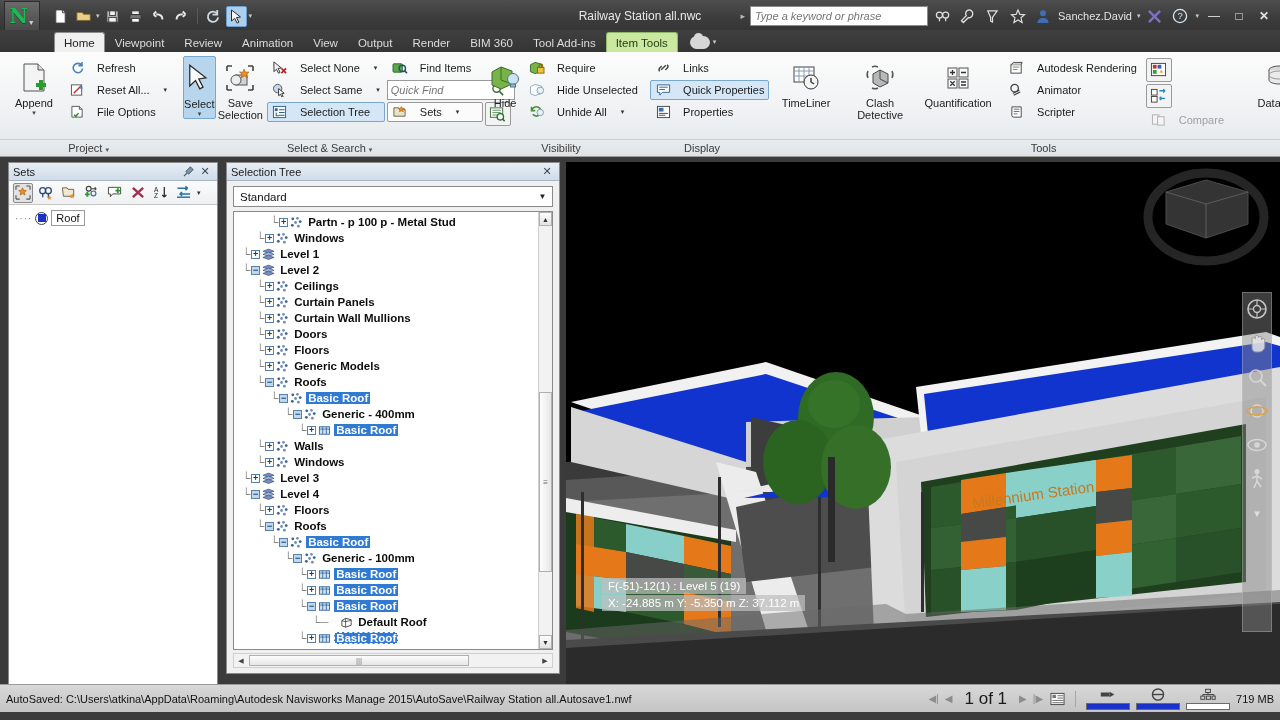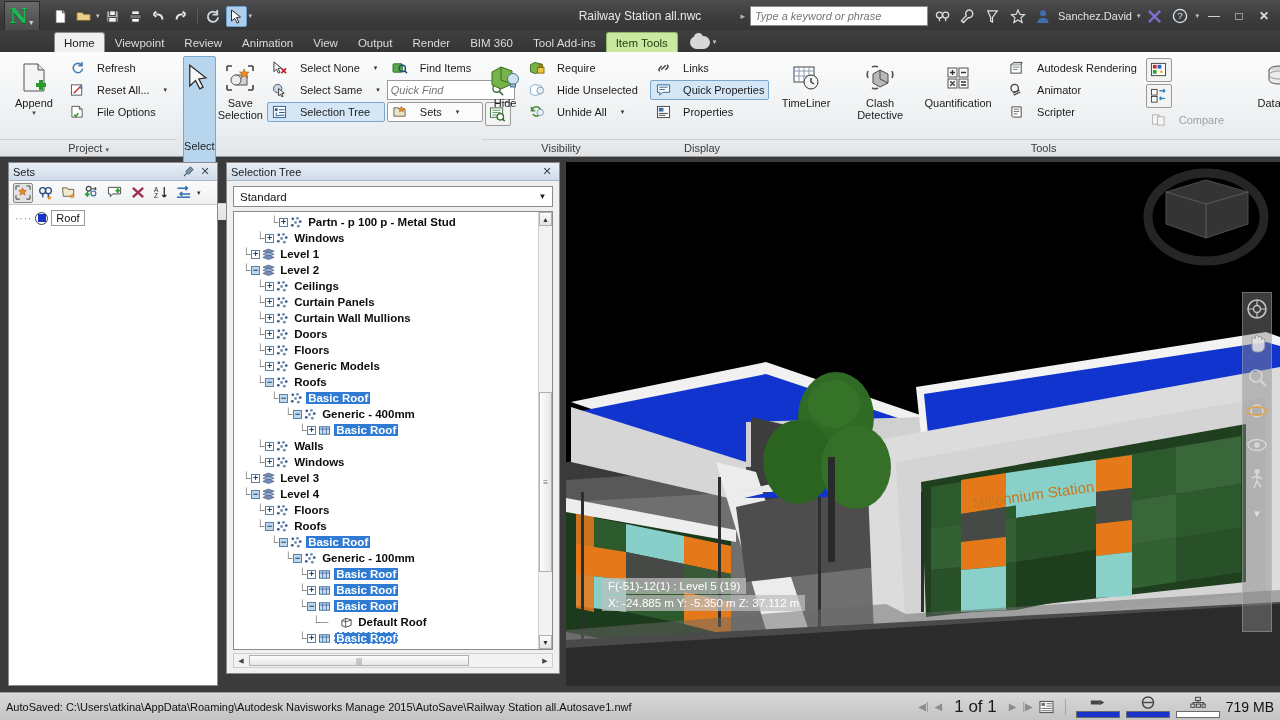--- a/index.html
+++ b/index.html
@@ -100,21 +100,21 @@
   .rpanel-div { width: 1px; background: linear-gradient(transparent, #c4c4c4 15%, #c4c4c4 85%, transparent); }
 
   .big-btn {
     width: 56px; display: flex; flex-direction: column; align-items: center;
     padding-top: 3px; font-size: 11px; color: #222; text-align:center;
   }
   .big-btn .glyph { height: 38px; display: flex; align-items: center; justify-content: center; }
   .big-btn .lbl { line-height: 12px; }
   .big-btn .dd { font-size: 7px; color: #444; line-height:8px;}
   .big-btn.wide { width: 72px; }
-  .big-btn.sel { background: #b8d5ee; border: 1px solid #7aa7cd; border-radius:2px;gap:42px; }
+  .big-btn.sel { background: #b8d5ee; border: 1px solid #7aa7cd; border-radius:2px; }
 
   .col { display: flex; flex-direction: column; gap: 2px; padding-top: 2px;}
   .sm-btn {
     display: flex; align-items: center; gap: 12px; height: 20px; padding: 0 4px;
     font-size: 11px; color: #1a1a1a; border: 1px solid transparent; border-radius: 2px;
     white-space: nowrap;
   }
   .sm-btn.boxed { border-color: #7aa7cd; background: #d5e7f6; }
   .sm-btn .ico { width: 16px; height: 16px; display:flex; align-items:center; justify-content:center; flex:0 0 16px;}
   .sm-btn .caret { font-size: 7px; color: #333; margin-left: 2px; }
@@ -217,32 +217,32 @@
   .navbar {
     position:absolute; right: 8px; top: 130px; width: 30px; height: 340px;
     background: rgba(135,135,135,0.45); border: 1px solid rgba(200,200,200,0.35);
     display:flex; flex-direction:column; align-items:center; padding-top:4px; gap:10px;
   }
   .navbar .ni { width:24px; height:24px; display:flex;align-items:center;justify-content:center;
     color:#e8e8e8; opacity:0.85;}
 
   
   .statusbar {
-    position:absolute; left:0; bottom:0; width:1280px; height:28px;
+    position:absolute; left:0; bottom:8px; width:1280px; height:28px;
     background: linear-gradient(#d8d8d8,#c4c4c4); border-top:1px solid #9a9a9a;
     display:flex; align-items:center; padding: 0 6px; font-size:11px; color:#111;
   }
   .sb-right{ margin-left:auto; display:flex; align-items:center; gap:6px;}
   .sb-nav{ display:flex; align-items:center; gap:2px; color:#8d8d8d; font-size:10px;}
   .sb-pages{ color:#1a1a1a; font-size:17px; padding:0 6px;}
   .sb-sep{ width:1px; height:16px; background:#a5a5a5; margin:0 4px;}
   .prog { width:44px; display:flex; flex-direction:column; align-items:center; gap:1px;}
   .prog .bar{ width:44px; height:7px; background:#fff; border:1px solid #6a6a6a;}
   .prog .bar i{ display:block; height:100%; background:#1a32c8;}
-  .memlbl{ font-size:14px; color:#111; }
+  .memlbl{ font-size:11px; color:#111; }
   .sb-icon{ width:16px;height:14px;display:flex;align-items:center;justify-content:center;color:#333;}
 
   .leftstrip{ position:absolute; left:0; top:157px; width:8px; bottom:28px; background:#3b3b3b;}
   .leftstrip .v{ position:absolute; left:1px; top:150px; font-size:8px; color:#cfcfcf;
      writing-mode:vertical-rl;}
 </style>
 </head>
 <body>
 
 <div id="app">

